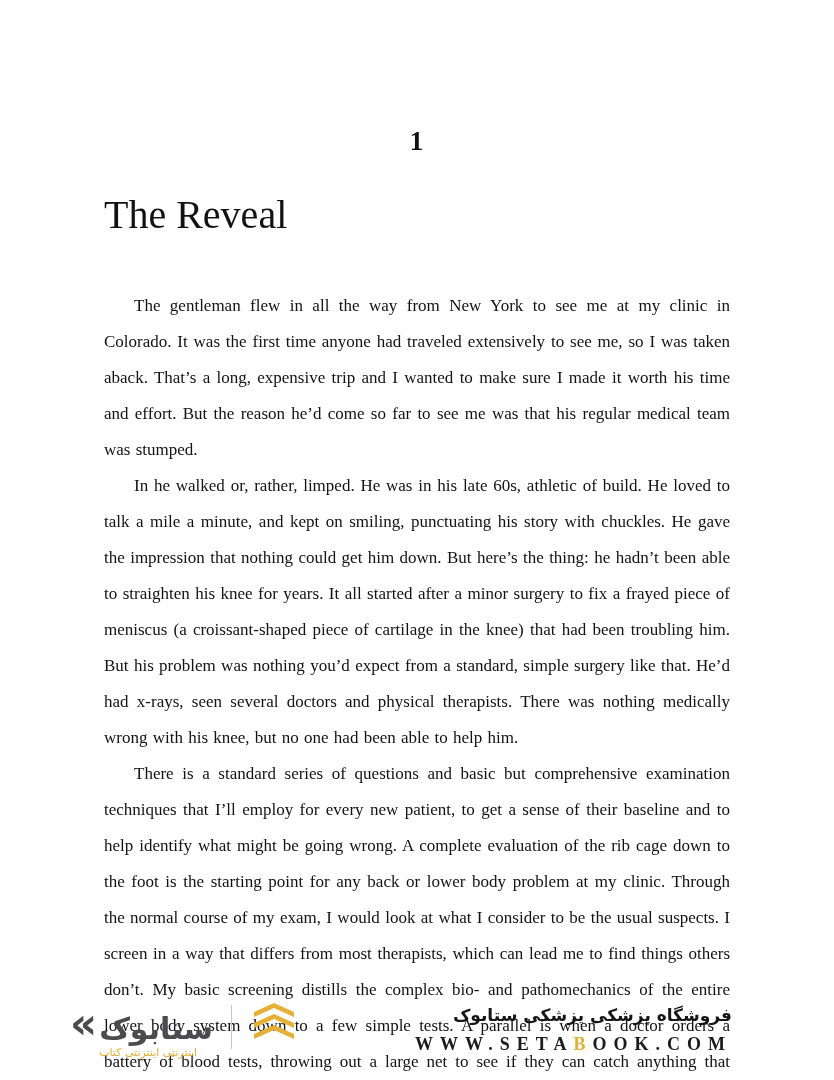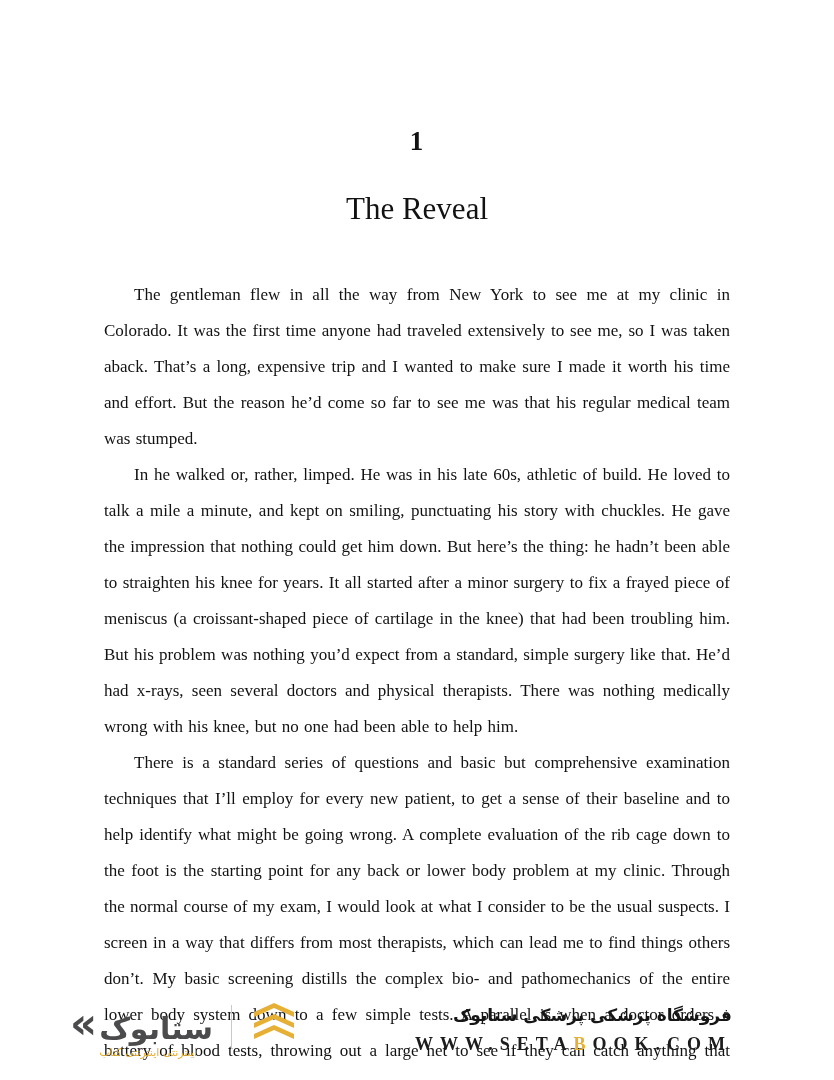--- a/index.html
+++ b/index.html
@@ -17,22 +17,21 @@
     padding: 126px 104px 0 104px;
   }
   .chapter-number {
     text-align: center;
     font-size: 27px;
     font-weight: bold;
     letter-spacing: 1px;
     margin: 0 0 34px 0;
   }
   .chapter-title {
-    text-align: center;
-    font-size: 31px;
+    font-size: 40px;
     font-weight: normal;
     margin: 0 0 50px 0;
   }
   .body-text p {
     font-size: 17px;
     line-height: 36px;
     text-align: justify;
     text-indent: 30px;
     margin: 0;
     word-spacing: 1px;

